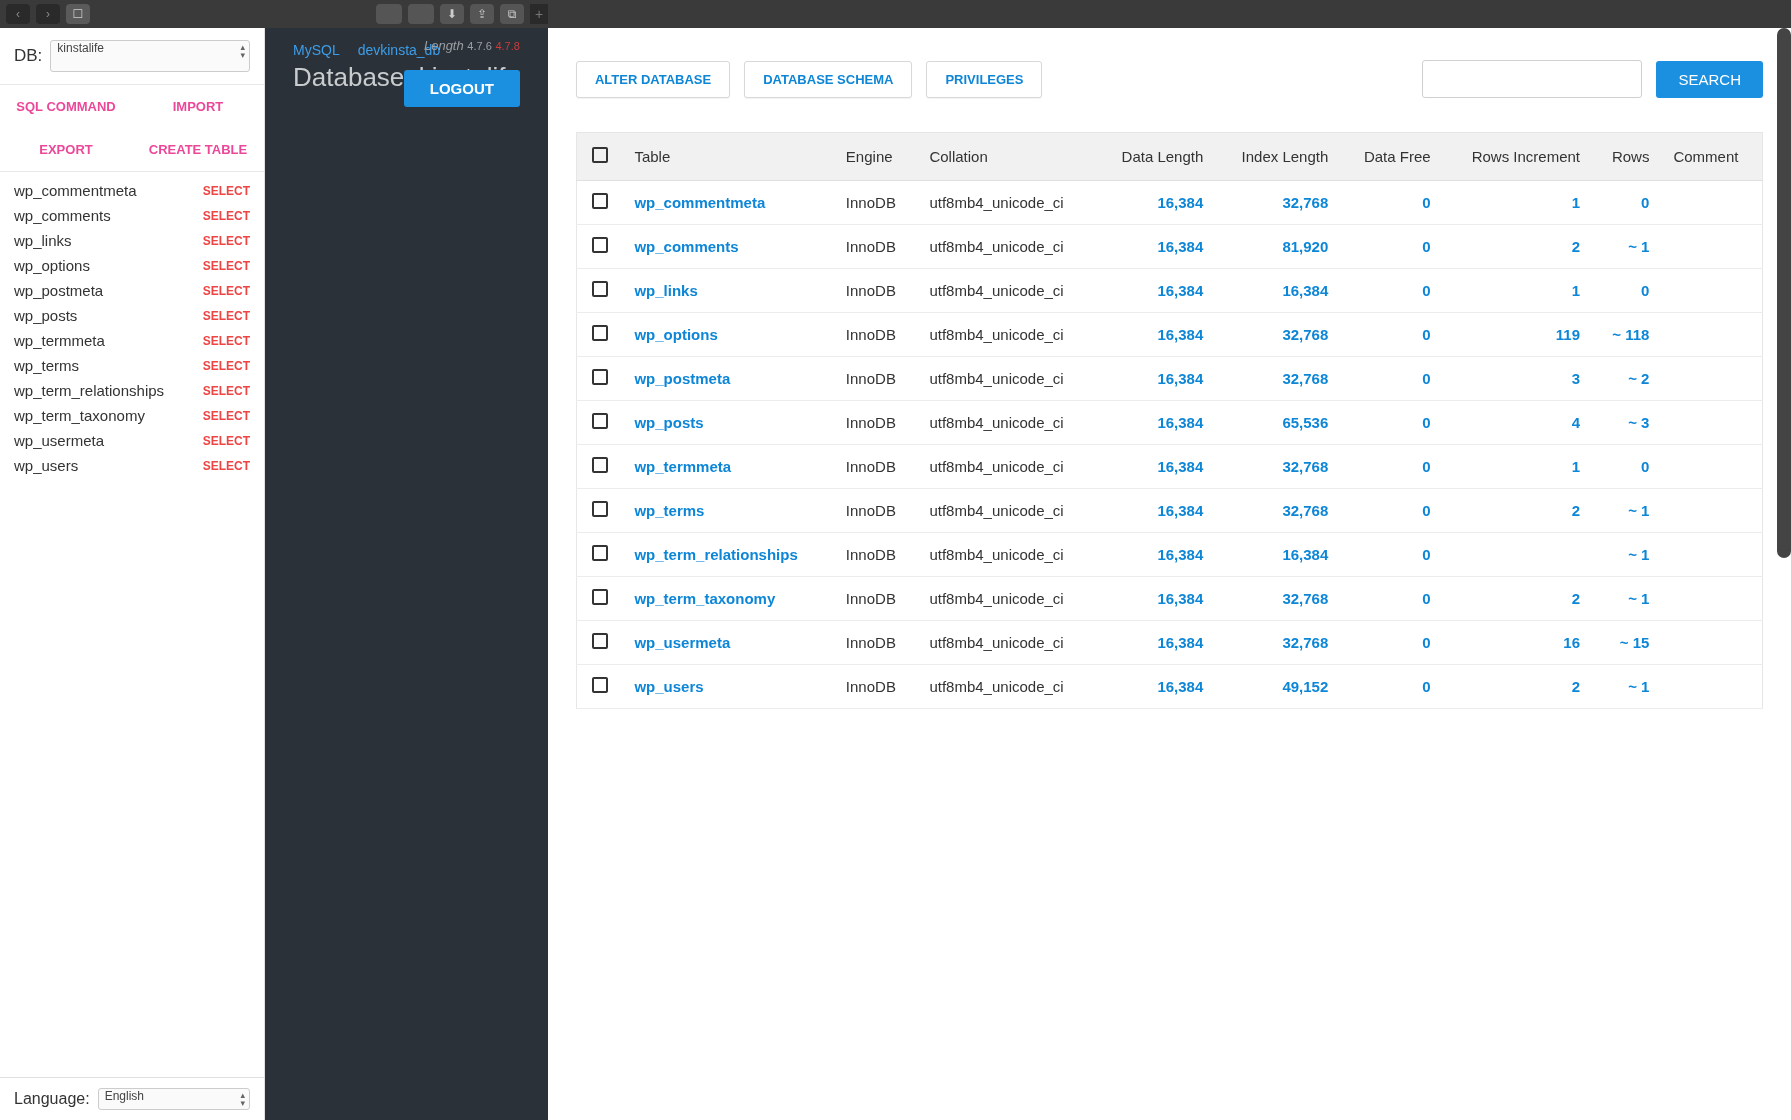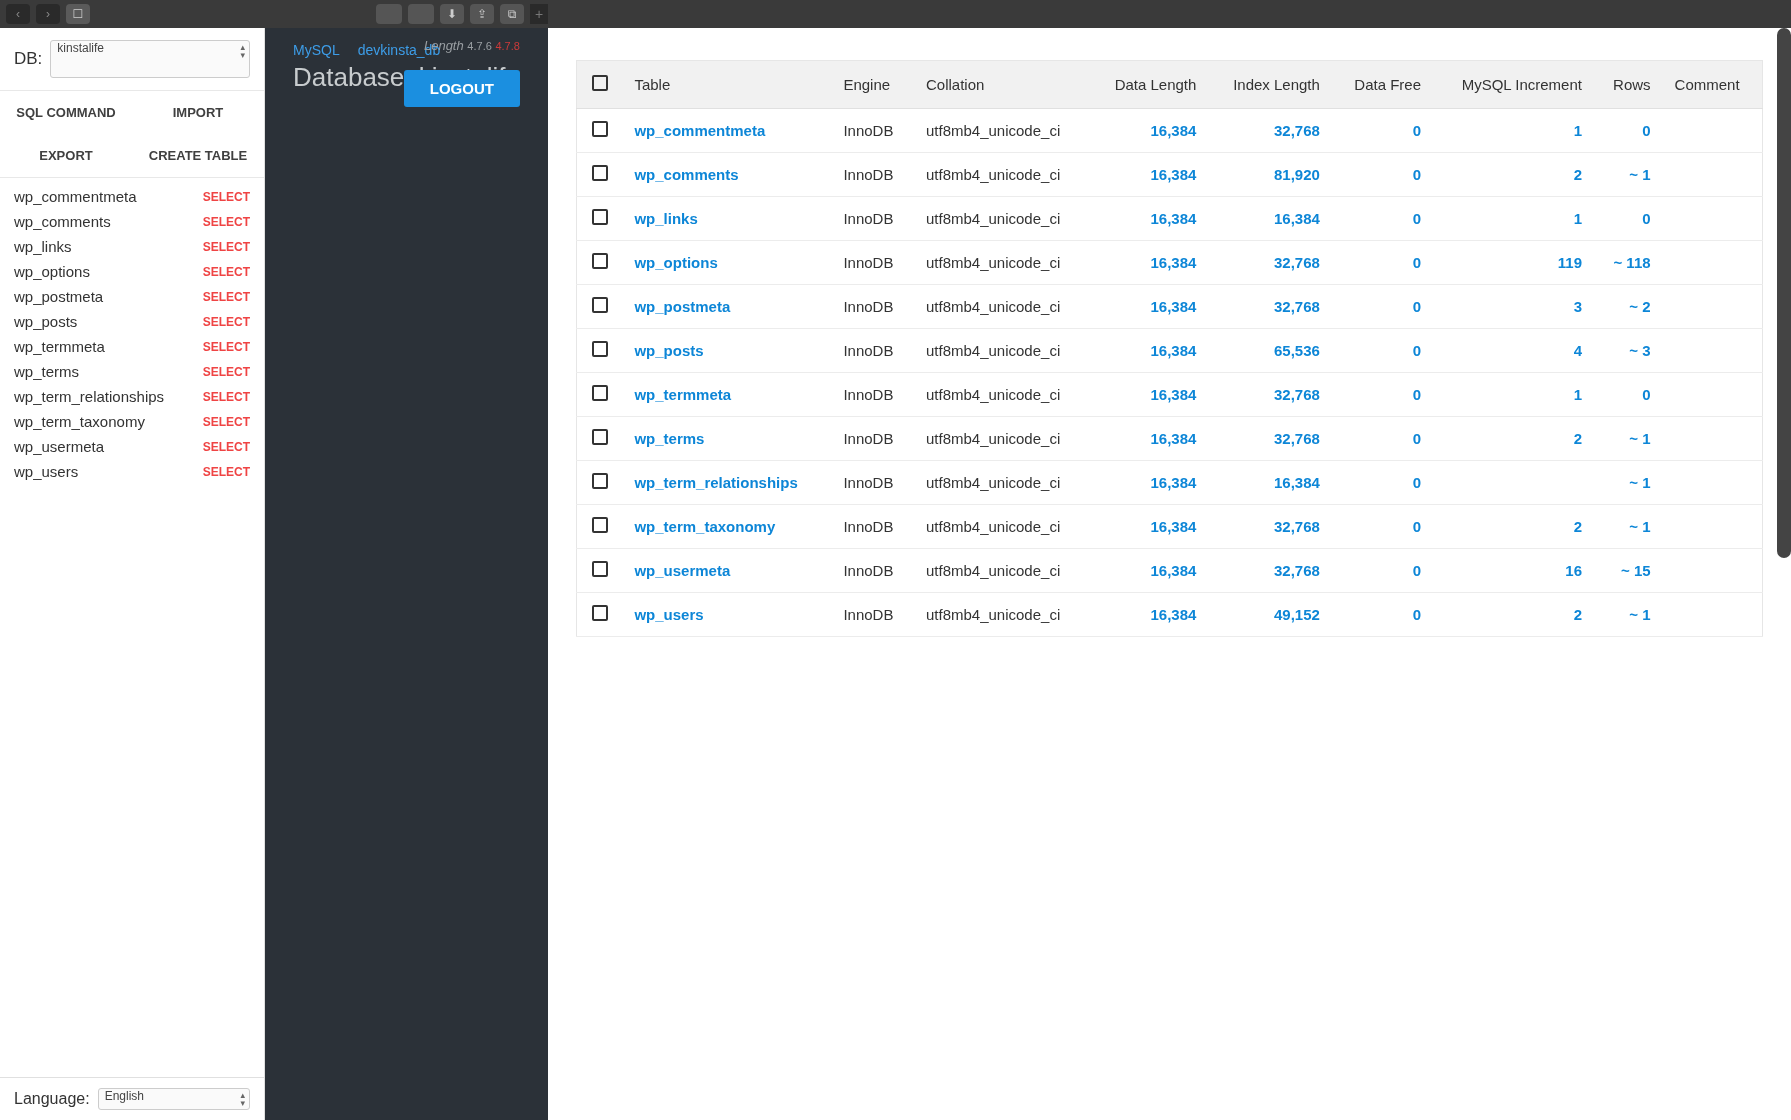--- a/index.html
+++ b/index.html
@@ -14,25 +14,25 @@
 .url-refresh { position: absolute; right: 6px; color: #ccc; font-size: 13px; }
 .right-btns { display: flex; gap: 6px; }
 .right-btn { width: 24px; height: 20px; background: #555; border-radius: 4px; display: flex; align-items: center; justify-content: center; color: #ccc; font-size: 12px; }
 .plus-tab { width: 18px; height: 20px; background: #2a2a2a; color: #777; display: flex; align-items: center; justify-content: center; font-size: 14px; }
 
 .app { display: flex; height: calc(100vh - 28px); }
 
 .sidebar { width: 265px; border-right: 1px solid #e0e0e0; display: flex; flex-direction: column; }
 .db-row { padding: 12px 14px; display: flex; align-items: center; gap: 8px; border-bottom: 1px solid #e8e8e8; }
 .db-label { font-size: 17px; font-weight: 400; }
-.db-select { flex: 1; height: 38px; background: #fafafa; border: 1px solid #ccc; border-radius: 3px; padding: 0 6px; font-size: 12px; color: #444; position: relative; }
+.db-select { flex: 1; height: 32px; background: #fafafa; border: 1px solid #ccc; border-radius: 3px; padding: 0 6px; font-size: 12px; color: #444; position: relative; }
 .sel-arrows { position: absolute; right: 4px; top: 2px; font-size: 9px; color: #666; line-height: 8px; }
 
 .top-actions { display: flex; flex-wrap: wrap; border-bottom: 1px solid #e8e8e8; }
-.top-action { width: 50%; padding: 14px 0; text-align: center; color: #404040; font-weight: 700; font-size: 13px; cursor: pointer; }
+.top-action { width: 50%; padding: 14px 0; text-align: center; color: #ec4899; font-weight: 700; font-size: 13px; cursor: pointer; }
 
 .table-list { flex: 1; overflow-y: auto; padding: 6px 0; }
 .table-item { display: flex; justify-content: space-between; align-items: center; padding: 4px 14px; }
 .table-name { font-size: 15px; color: #333; }
 .select-link { font-size: 12px; font-weight: 700; color: #ef4444; cursor: pointer; }
 
 .lang-row { border-top: 1px solid #e0e0e0; padding: 10px 14px; display: flex; align-items: center; gap: 8px; }
 .lang-label { font-size: 16px; }
 .lang-select { flex: 1; height: 22px; background: #fafafa; border: 1px solid #ccc; border-radius: 3px; padding: 0 6px; font-size: 12px; color: #444; position: relative; }
 
@@ -166,32 +166,40 @@
       <div class="page-title">Database: kinstalife</div>
       <div class="brand">
         <span>Length</span>
         <span class="v1">4.7.6</span>
         <span class="v2">4.7.8</span>
       </div>
       <button class="logout-btn">LOGOUT</button>
     </div>
 
     <div class="content">
+      <div class="action-bar">
+        <button class="outline-btn">ALTER DATABASE</button>
+        <button class="outline-btn">DATABASE SCHEMA</button>
+        <button class="outline-btn">PRIVILEGES</button>
+        <div class="spacer"></div>
+        <input class="search-input" style="">
+        <button class="search-btn">SEARCH</button>
+      </div>
 
       <table class="tbl">
         <thead>
           <tr>
             <th><span class="chk"></span></th>
             <th>Table</th>
             <th>Engine</th>
             <th>Collation</th>
             <th class="num">Data Length</th>
             <th class="num">Index Length</th>
             <th class="num">Data Free</th>
-            <th class="num">MySQL Increment</th>
+            <th class="num">Rows Increment</th>
             <th class="num">Rows</th>
             <th>Comment</th>
           </tr>
         </thead>
         <tbody id="tbody">
             <tr>
               <td><span class="chk"></span></td>
               <td><span class="link">wp_commentmeta</span></td>
               <td>InnoDB</td>
               <td>utf8mb4_unicode_ci</td>

